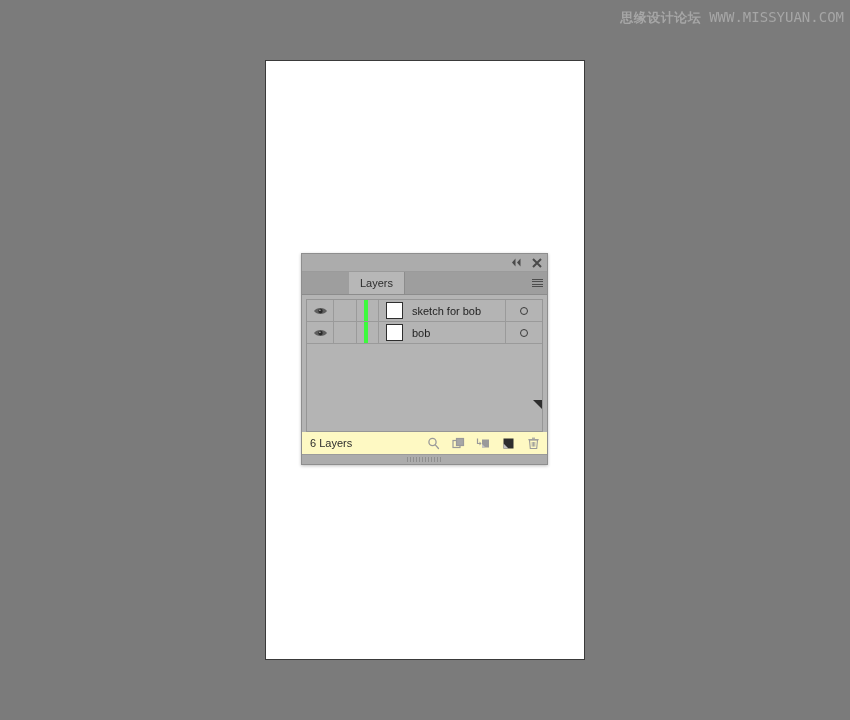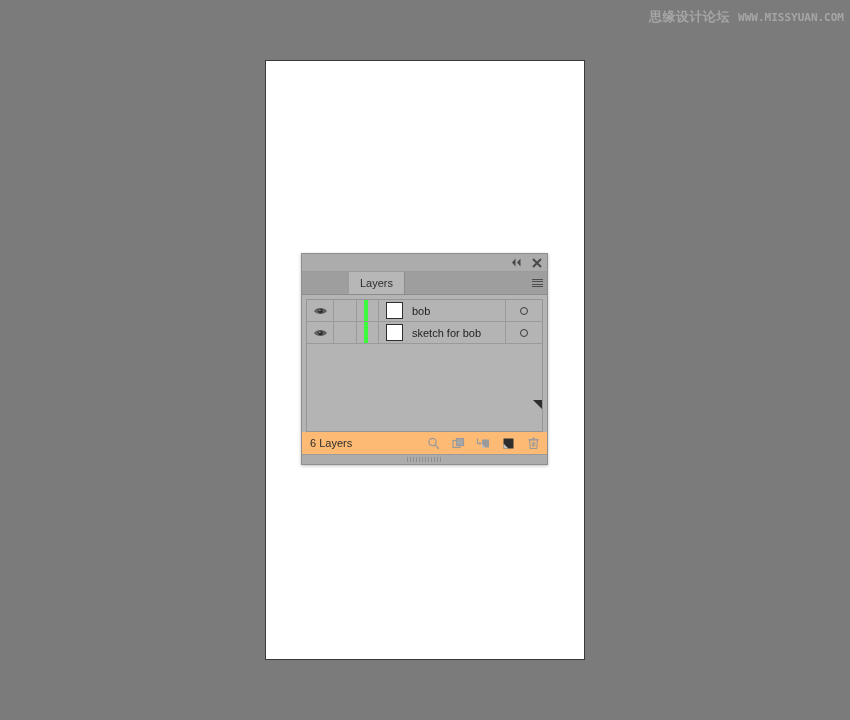--- a/index.html
+++ b/index.html
@@ -30,22 +30,22 @@
     user-select: none;
   }
   #watermark .wm-cn {
     font-family: "DejaVu Sans", sans-serif;
     font-size: 13px;
     font-weight: bold;
     color: #a6a6a6;
   }
   #watermark .wm-en {
     font-family: "DejaVu Sans Mono", monospace;
-    font-size: 11px;
-    font-weight: bold;
+    font-size: 14px;
+    font-weight: normal;
     color: #a6a6a6;
     letter-spacing: 0px;
   }
 
   
   #artboard {
     position: absolute;
     left: 265px;
     top: 60px;
     width: 320px;
@@ -230,21 +230,21 @@
     cursor: nwse-resize;
   }
 
   
   .panel-footer {
     height: 22px;
     flex: 0 0 auto;
     display: flex;
     align-items: center;
     padding: 0 7px 0 8px;
-    background: #fdba74;
+    background: #fef9c3;
     gap: 0;
   }
   .footer-count {
     font-size: 11px;
     color: #2c2c2c;
     flex: 0 0 auto;
   }
   .footer-tools {
     margin-left: auto;
     display: flex;
@@ -331,41 +331,41 @@
                 <circle cx="6.9" cy="4.3" r="0.7" fill="#c9c9c9"></circle>
               </svg></span>
           </div>
           <div class="cell-lock"></div>
           <div class="cell-color">
             <span class="color-strip" style="background: rgb(61, 250, 61);"></span>
           </div>
           <div class="cell-thumb">
             <span class="thumb-box"></span>
           </div>
-          <div class="cell-name">bob</div>
+          <div class="cell-name">sketch for bob</div>
           <div class="cell-target">
             <span class="target-ring"></span>
           </div>
         </div>
         <div class="layer-row">
           <div class="cell-eye">
             <span><svg width="15" height="10" viewBox="0 0 15 10">
                 <path d="M1 5 C3.5 1, 11.5 1, 14 5 C11.5 9, 3.5 9, 1 5 Z" fill="#5e5e5e"></path>
                 <circle cx="7.5" cy="5" r="2.2" fill="#2a2a2a"></circle>
                 <circle cx="6.9" cy="4.3" r="0.7" fill="#c9c9c9"></circle>
               </svg></span>
           </div>
           <div class="cell-lock"></div>
           <div class="cell-color">
             <span class="color-strip" style="background: rgb(61, 250, 61);"></span>
           </div>
           <div class="cell-thumb">
             <span class="thumb-box"></span>
           </div>
-          <div class="cell-name">sketch for bob</div>
+          <div class="cell-name">bob</div>
           <div class="cell-target">
             <span class="target-ring"></span>
           </div>
         </div>
         <div class="resize-grip"></div>
     </div>
   </div>
 
   <div class="panel-footer">
     <span class="footer-count">6 Layers</span>

